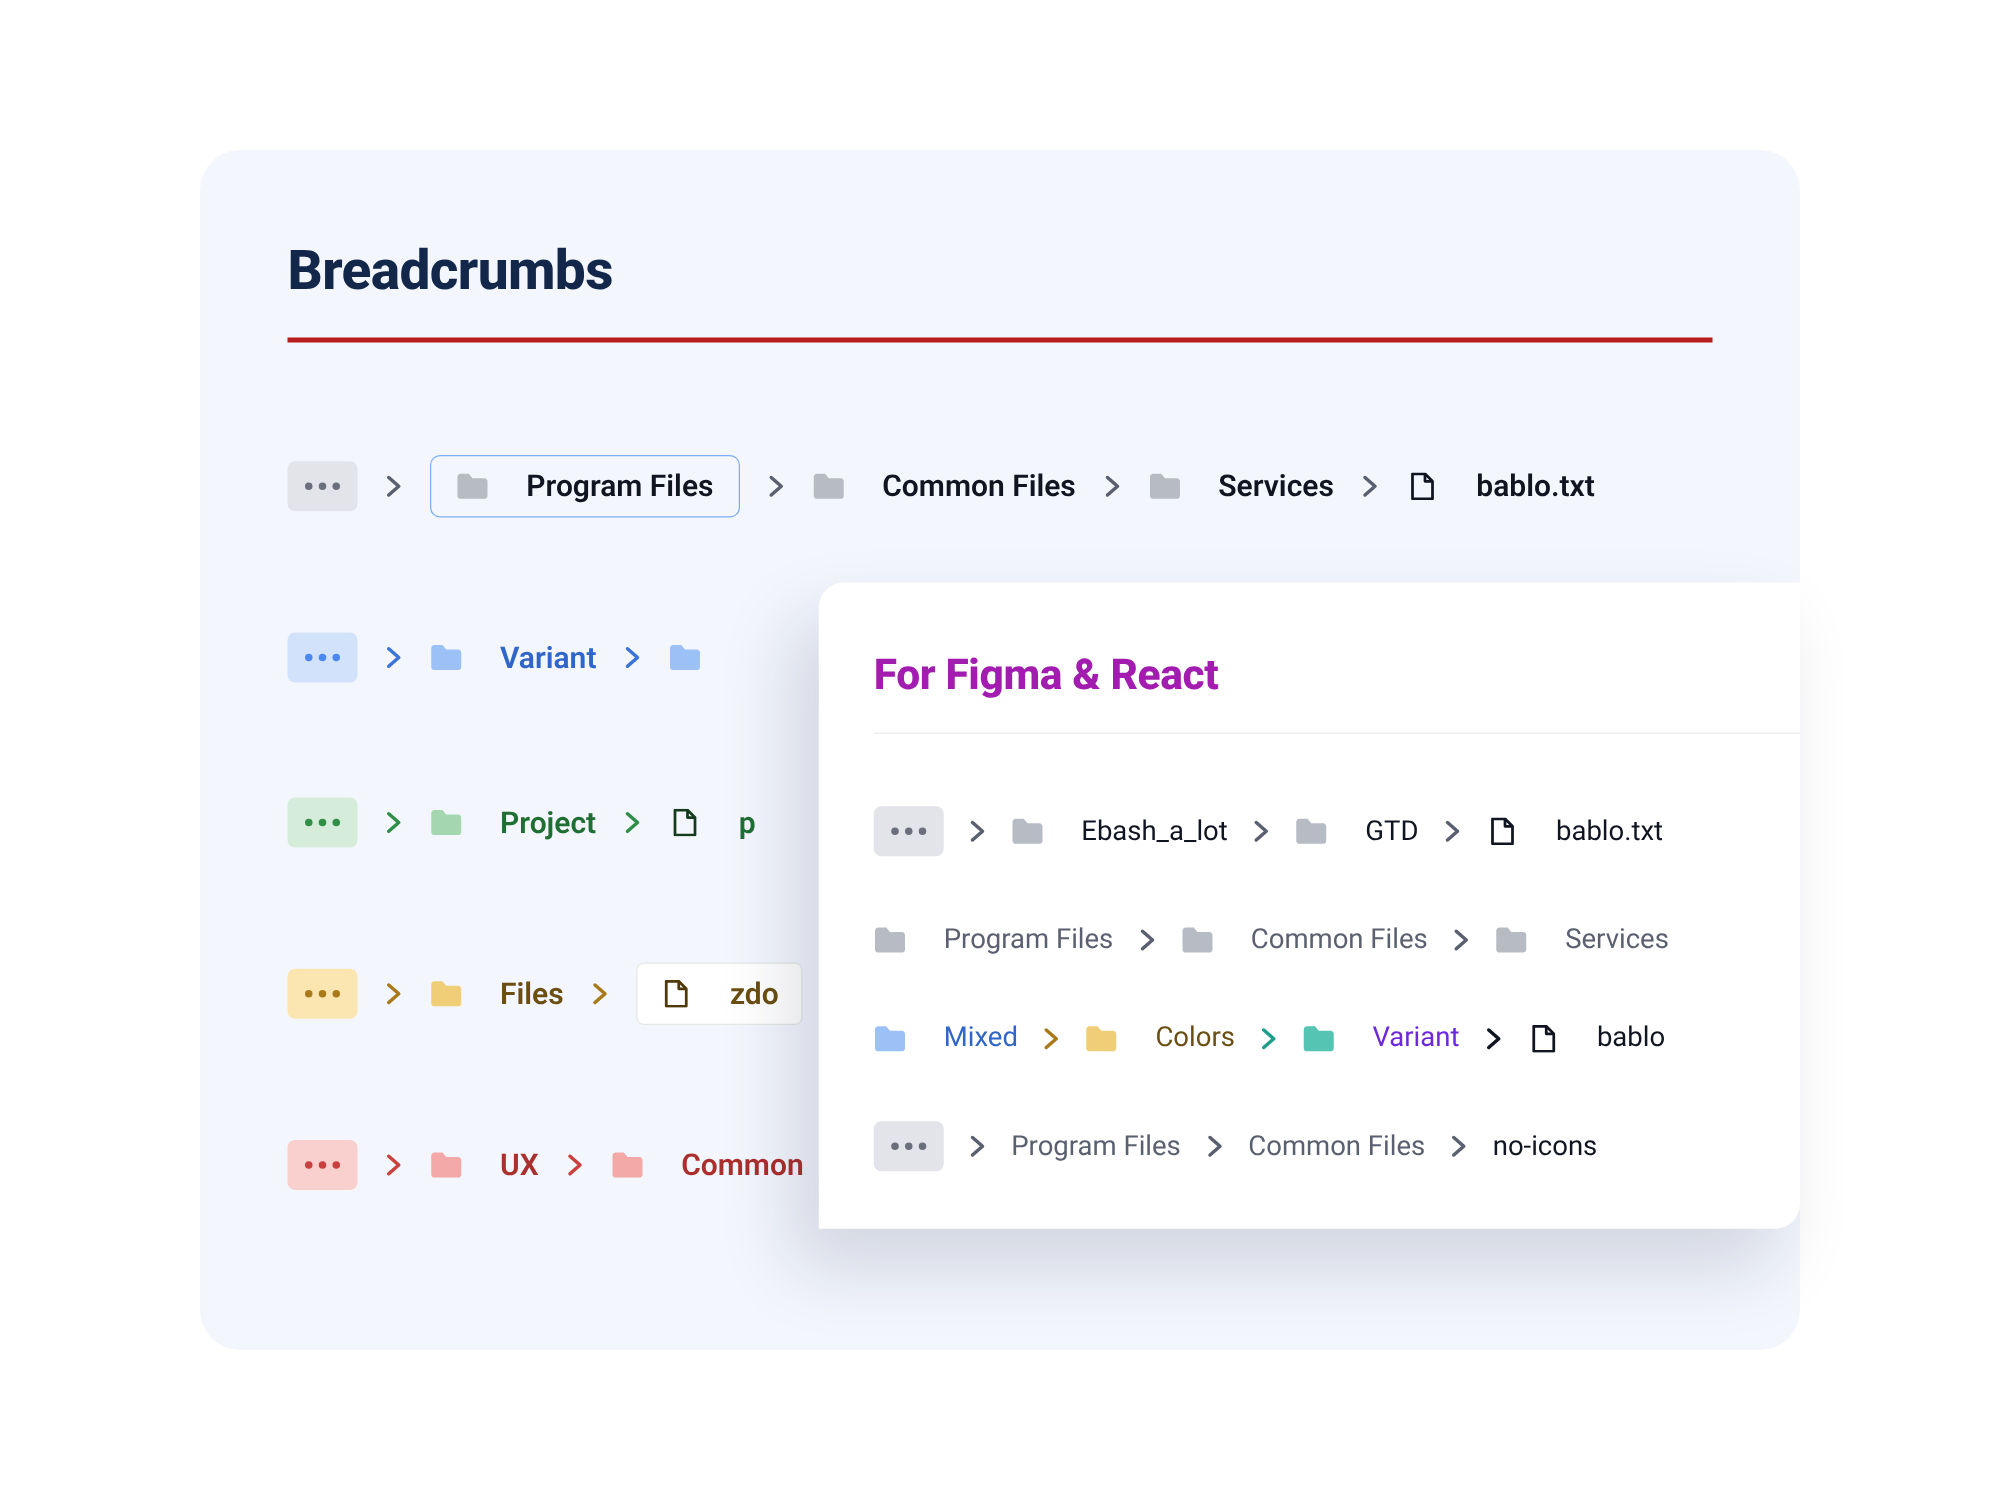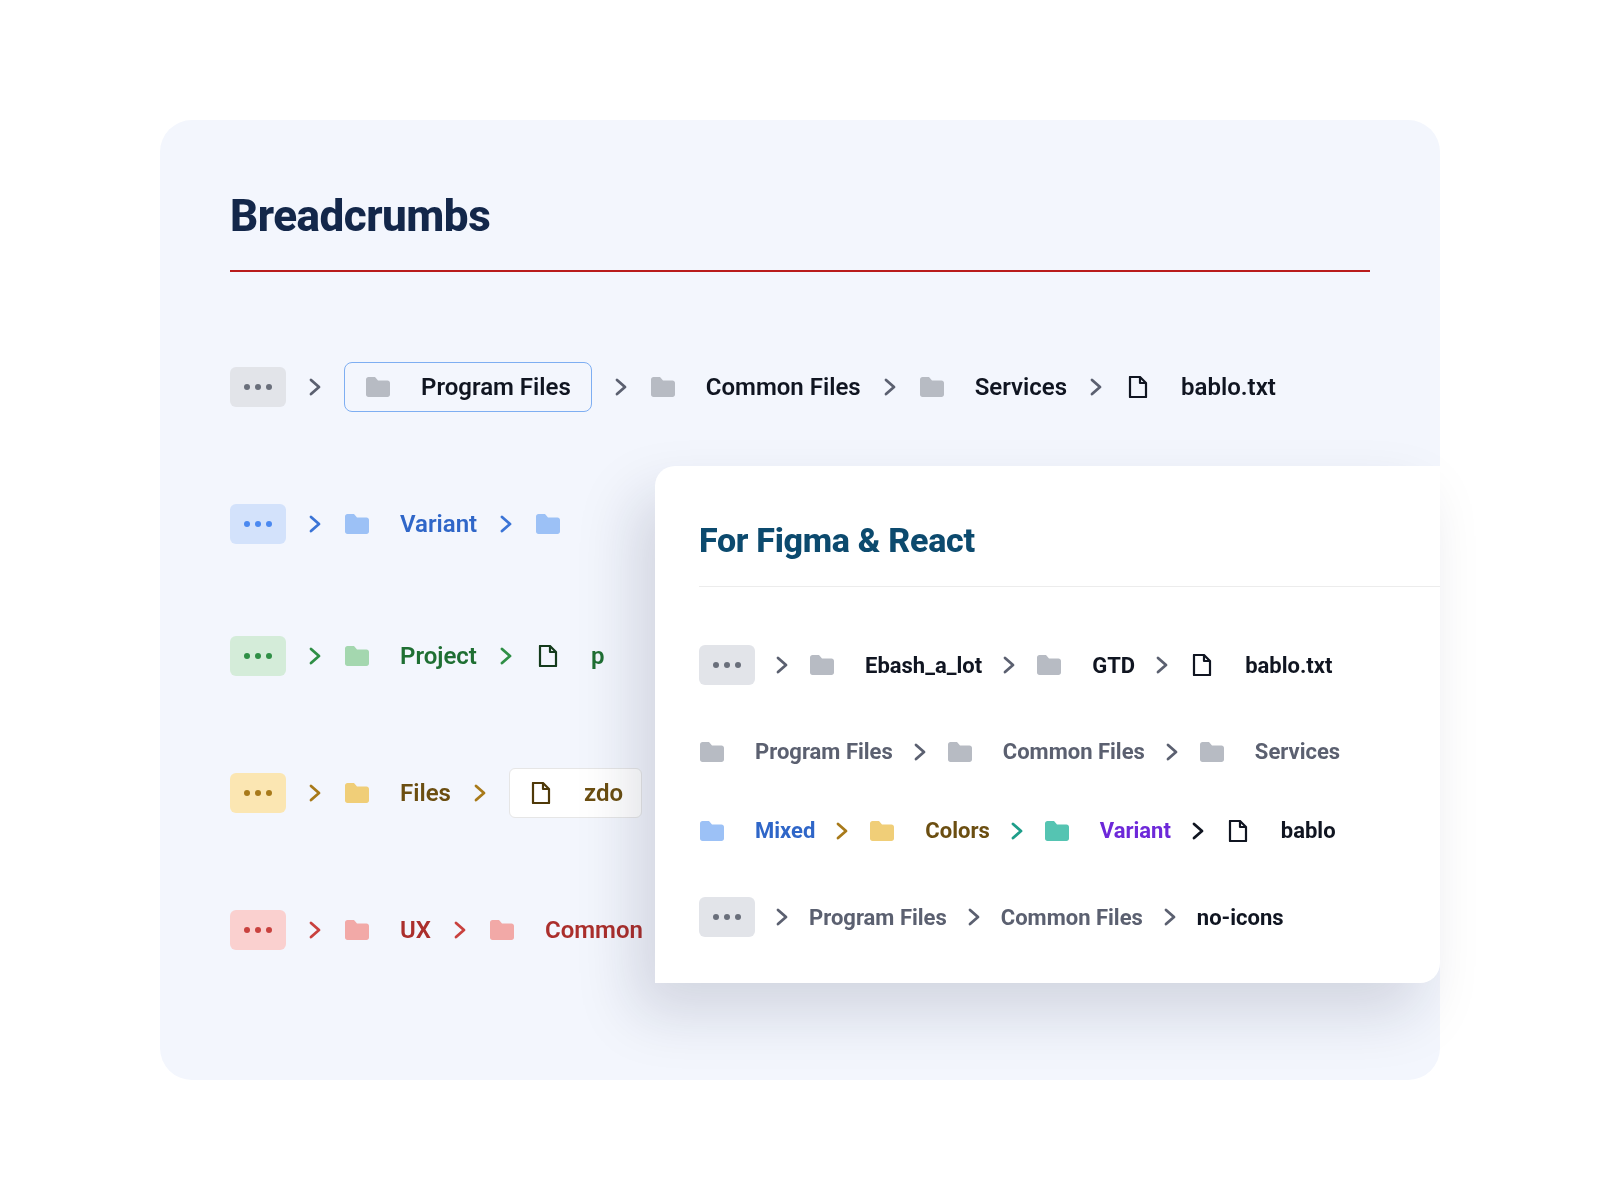--- a/index.html
+++ b/index.html
@@ -22,21 +22,21 @@
     inset: 0;
     background: #F3F6FD;
     border-radius: 32px;
     padding: 70px 70px 70px 70px;
     overflow: hidden;
   }
   .hdr {
     display: flex;
     align-items: baseline;
     justify-content: space-between;
-    border-bottom: 2px solid #b91c1c;
+    border-bottom: 4px solid #b91c1c;
     padding-bottom: 28px;
     margin-bottom: 90px;
     gap: 44px;
   }
   .hdr h1 {
     font-size: 44px;
     font-weight: 800;
     color: #13274A;
     letter-spacing: -0.5px;
   }
@@ -132,33 +132,33 @@
     width: 785px;
     background: #FFFFFF;
     border-radius: 20px 0 20px 0;
     box-shadow: -20px 30px 60px rgba(20,30,60,0.15);
     padding: 54px 0 46px 44px;
     overflow: hidden;
   }
   .front-card h2 {
     font-size: 34px;
     font-weight: 800;
-    color: #0c4a6e;
+    color: #a21caf;
     padding-bottom: 26px;
     border-bottom: 1px solid #ECECEC;
     margin-bottom: 58px;
     letter-spacing: -0.3px;
   }
   .front-card .frow {
     display: flex;
     align-items: center;
     gap: 18px;
     margin-bottom: 54px;
     font-size: 22px;
-    font-weight: 700;
+    font-weight: 400;
     white-space: nowrap;
   }
   .front-card .frow:last-child { margin-bottom: 0; }
 </style>
 </head>
 <body>
 
 <svg width="0" height="0" style="position:absolute">
   <defs>
     <g id="folder-shape">

